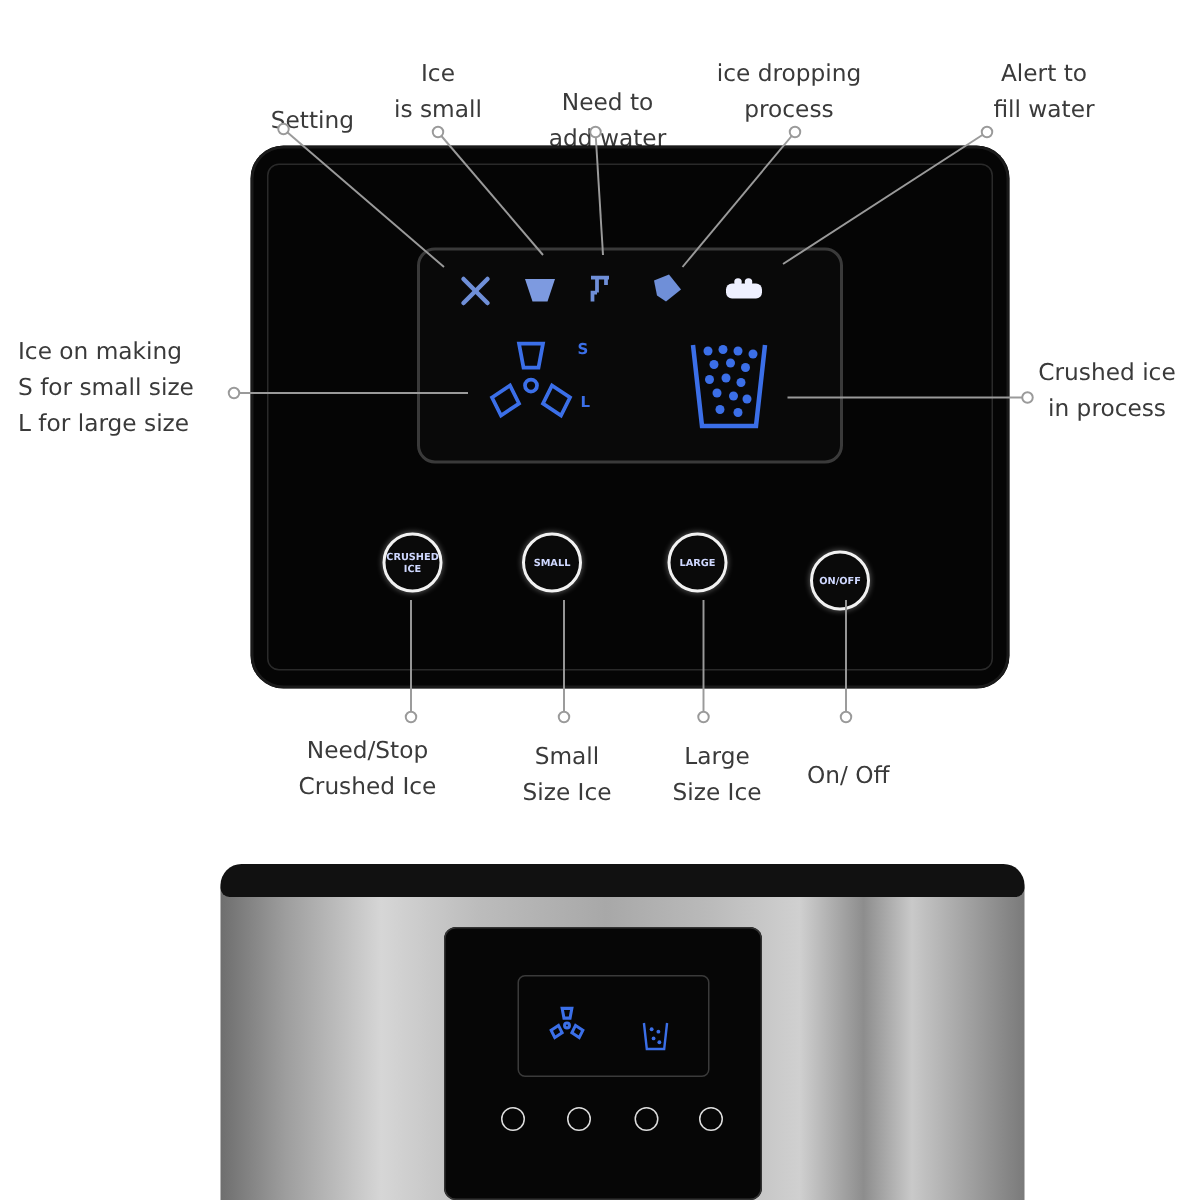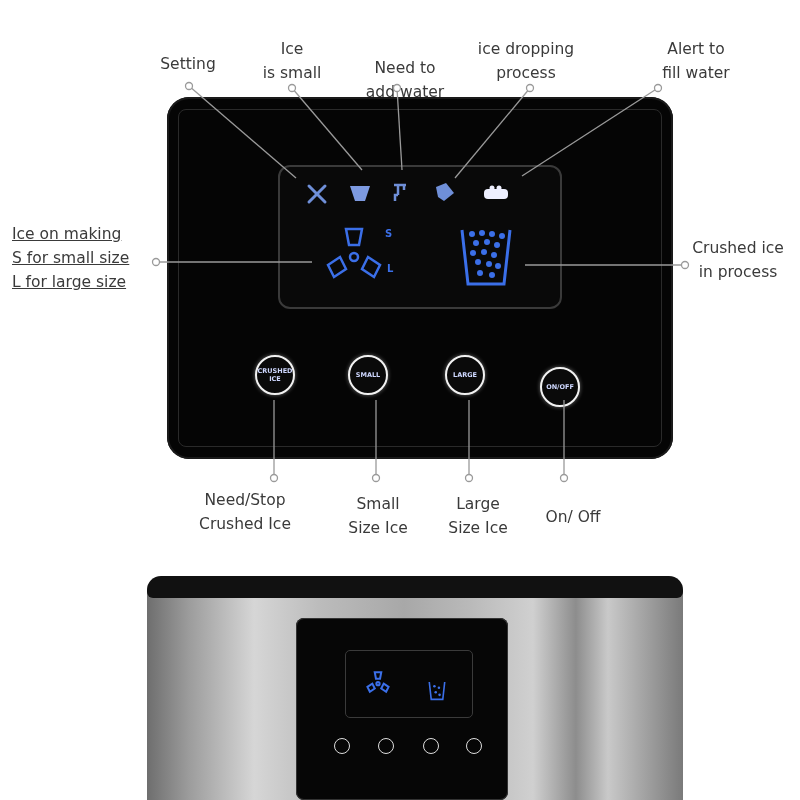--- a/index.html
+++ b/index.html
@@ -14,41 +14,41 @@
   .btn{position:absolute;width:36px;height:36px;border-radius:50%;border:2.5px solid #f2f2f2;background:#0a0a0a;color:#cfd8ff;font-size:6.5px;font-weight:bold;display:flex;align-items:center;justify-content:center;text-align:center;line-height:8px;z-index:2;box-shadow:0 0 4px rgba(255,255,255,0.4);}
   .machine{position:absolute;left:147px;top:578px;width:536px;height:240px;border-radius:14px 14px 0 0;background:linear-gradient(90deg,#6e6e6e 0%,#9d9d9d 8%,#d6d6d6 20%,#bcbcbc 32%,#a8a8a8 48%,#b9b9b9 60%,#d0d0d0 72%,#8d8d8d 80%,#c9c9c9 86%,#7a7a7a 100%);}
   .lid{position:absolute;left:147px;top:576px;width:536px;height:22px;background:#111;border-radius:14px 14px 6px 6px;}
   .mpanel{position:absolute;left:296px;top:618px;width:212px;height:182px;background:#060606;border-radius:8px;box-shadow:0 0 0 1px #333 inset;}
   .mdisplay{position:absolute;left:345px;top:650px;width:126px;height:66px;border:1.5px solid #3a3a3a;border-radius:5px;}
   .mbtn{position:absolute;width:14px;height:14px;border-radius:50%;border:1.5px solid #ddd;color:#ddd;font-size:3px;display:flex;align-items:center;justify-content:center;}
 </style>
 </head>
 <body>
 
-<div class="lbl" style="left:140px;top:52px;width:96px;">Setting</div>
+<div class="lbl" style="left:140px;top:68px;width:96px;text-align:right;">Setting</div>
 <div class="lbl" style="left:252px;top:37px;width:80px;">Ice
 is small</div>
 <div class="lbl" style="left:345px;top:37px;width:120px;margin-top:19px;">Need to
 add water</div>
 <div class="lbl" style="left:456px;top:37px;width:140px;">ice dropping
 process</div>
 <div class="lbl" style="left:640px;top:37px;width:112px;">Alert to
 fill water</div>
-<div class="lbl left" style="left:12px;top:222px;width:150px;text-decoration:underline;">Ice on making
+<div class="lbl left" style="left:12px;top:222px;width:150px;">Ice on making
 S for small size
 L for large size</div>
 <div class="lbl" style="left:676px;top:236px;width:124px;">Crushed ice
 in process</div>
 <div class="lbl" style="left:180px;top:488px;width:130px;">Need/Stop
 Crushed Ice</div>
 <div class="lbl" style="left:330px;top:492px;width:96px;">Small
 Size Ice</div>
 <div class="lbl" style="left:430px;top:492px;width:96px;">Large
 Size Ice</div>
-<div class="lbl" style="left:525px;top:505px;width:96px;">On/ Off</div>
+<div class="lbl" style="left:497px;top:505px;width:96px;text-align:right;">On/ Off</div>
 
 <div class="panel">
     <div class="panel-inner"></div>
   </div>
 <div class="display"></div>
 
 <svg class="ico" style="left:305px;top:182px" width="24" height="24" viewBox="0 0 24 24">
     <g stroke="#6f8fd8" stroke-width="3" stroke-linecap="round">
       <line x1="4" y1="4" x2="20" y2="20"></line>
       <line x1="20" y1="4" x2="4" y2="20"></line>

